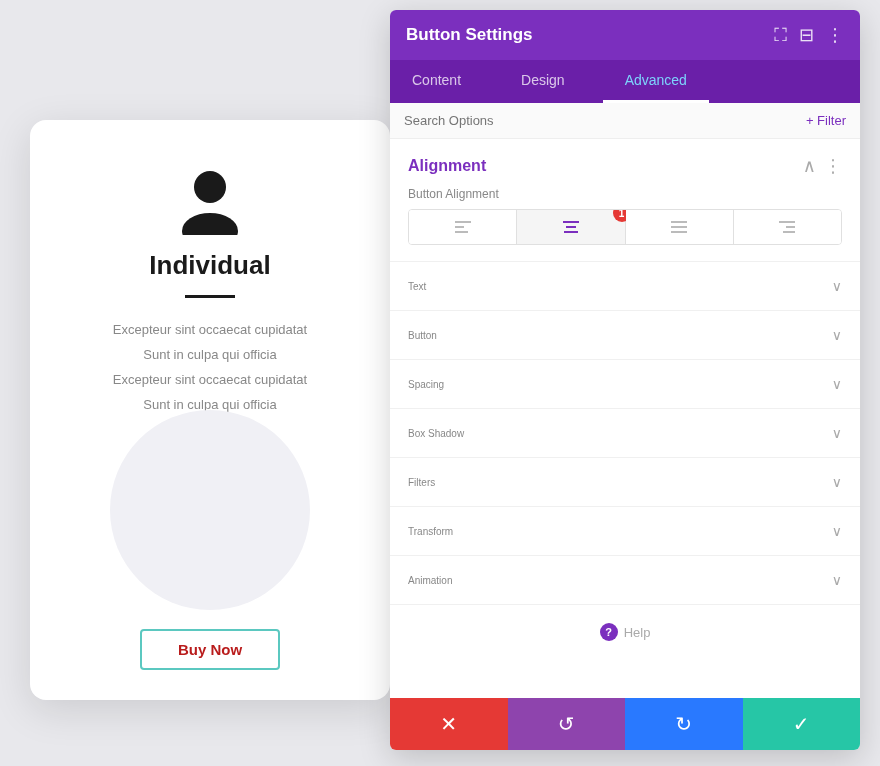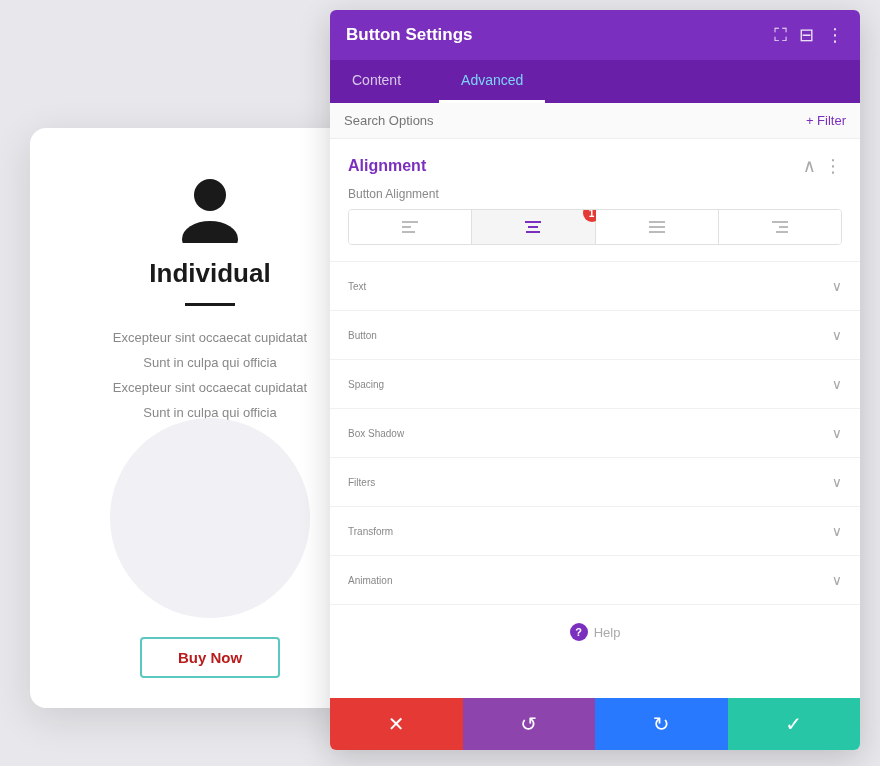--- a/index.html
+++ b/index.html
@@ -9,21 +9,21 @@
       background: #e8e8ec;
       font-family: 'Segoe UI', Arial, sans-serif;
       position: relative;
       overflow: hidden;
     }
 
     
     .pricing-card {
       position: absolute;
       left: 30px;
-      top: 128px;
+      top: 120px;
       width: 360px;
       height: 580px;
       background: #ffffff;
       border-radius: 16px;
       box-shadow: 0 10px 40px rgba(0,0,0,0.12);
       display: flex;
       flex-direction: column;
       align-items: center;
       padding: 40px 30px 30px;
     }
@@ -111,21 +111,21 @@
       margin-top: 16px;
       position: relative;
       z-index: 1;
     }
 
     
     .settings-panel {
       position: absolute;
       right: 20px;
       top: 10px;
-      width: 530px;
+      width: 470px;
       height: 740px;
       background: #fff;
       border-radius: 6px;
       box-shadow: 0 8px 32px rgba(0,0,0,0.18);
       display: flex;
       flex-direction: column;
       overflow: hidden;
     }
 
     .panel-header {
@@ -362,20 +362,21 @@
     <span class="panel-title">Button Settings</span>
     <div class="panel-header-icons">
       <span>⛶</span>
       <span>⊟</span>
       <span>⋮</span>
     </div>
   </div>
 
   <div class="panel-tabs">
     <div class="panel-tab">Content</div>
+    <div class="panel-tab">Design</div>
     <div class="panel-tab active">Advanced</div>
   </div>
 
   <div class="search-bar">
     <input type="text" placeholder="Search Options" style="">
     <span class="filter-btn">+ Filter</span>
   </div>
 
   <div class="panel-body">
 

